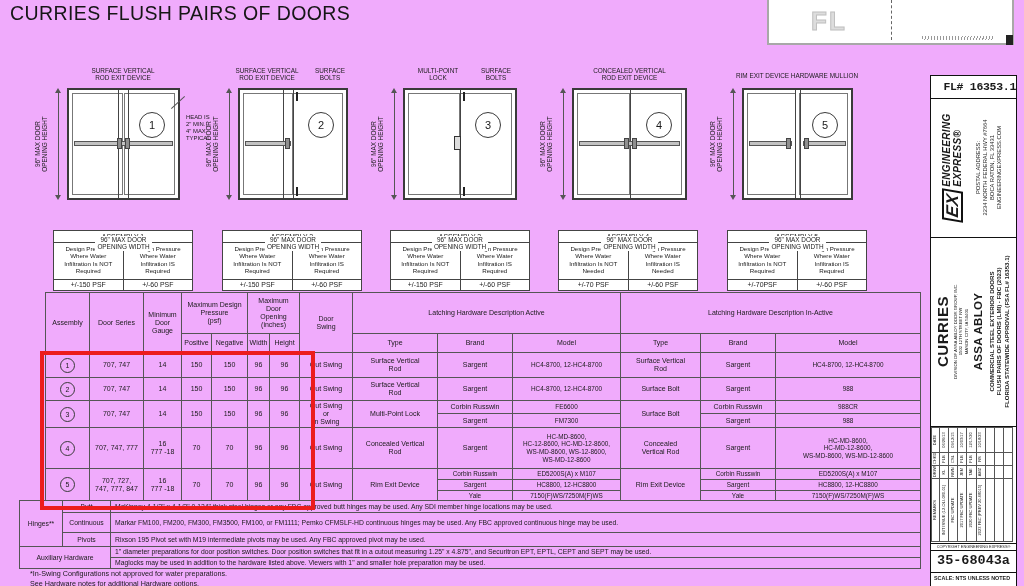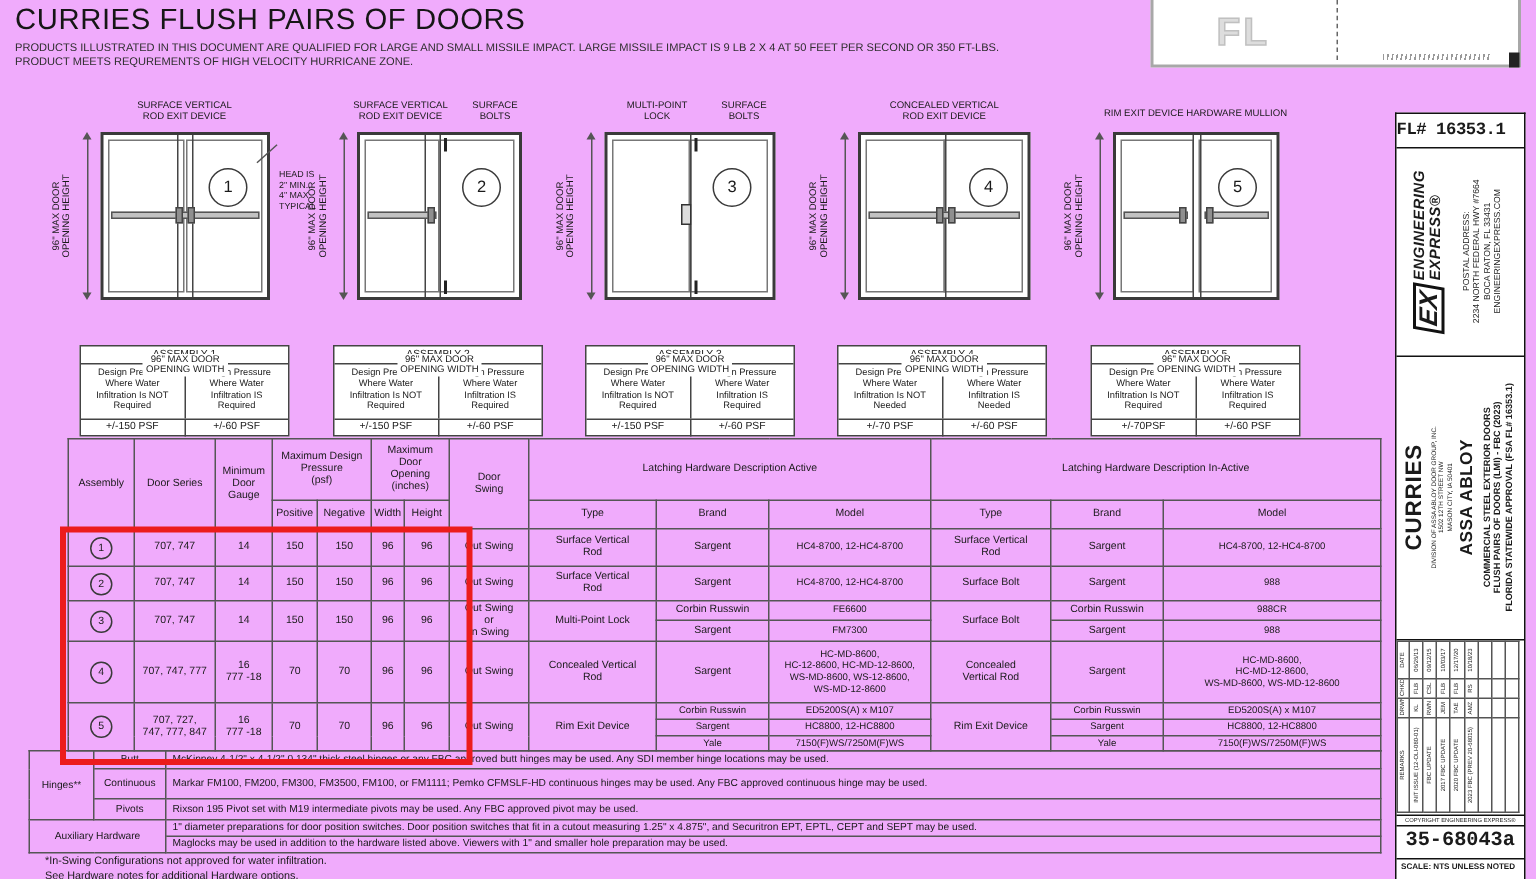--- a/index.html
+++ b/index.html
@@ -66,21 +66,21 @@
   .hw table{width:901px;font-size:6.8px;line-height:8px;}
   .hw td.txt{text-align:left;padding-left:4px;}
   .footnotes{left:30px;top:569px;font-size:7.2px;line-height:9.5px;}
   
   .redbox{left:40px;top:351px;width:267px;height:151px;border:4px solid #ec1c1c;z-index:6;}
   
   .strip{left:930px;top:75px;width:87px;height:511px;border:1.6px solid #111;border-bottom:none;
          background:#fff;box-sizing:border-box;}
   .sec{position:relative;border-bottom:1.6px solid #111;box-sizing:border-box;overflow:hidden;}
   .flno{height:23px;font-family:"Liberation Mono",monospace;font-weight:bold;font-size:11.5px;
-        line-height:21px;text-align:left;letter-spacing:-0.3px;}
+        line-height:21px;text-align:right;letter-spacing:-0.3px;}
   .rot{position:absolute;top:0;left:0;transform-origin:0 0;}
   .ee-in{display:flex;flex-direction:column;justify-content:space-evenly;align-items:center;}
   .exglyph{display:inline-block;font-style:italic;font-weight:900;font-size:17px;line-height:17px;
            border:2px solid #111;padding:0 2px;transform:skewX(-10deg);}
   .eename{font-style:italic;font-weight:bold;font-size:10px;line-height:10.5px;letter-spacing:.3px;}
   .eeaddr{font-size:5.8px;line-height:7px;text-align:center;}
   .cl-in{display:flex;flex-direction:column;justify-content:space-evenly;align-items:center;}
   .curries{font-weight:bold;font-size:15px;letter-spacing:.5px;line-height:15px;}
   .cl-tiny{font-size:4.3px;line-height:5.2px;text-align:center;}
   .assa{font-weight:bold;font-size:11.5px;line-height:12px;letter-spacing:.3px;}
@@ -92,24 +92,20 @@
   .dwg{height:22px;font-family:"Liberation Mono",monospace;font-weight:bold;font-size:13.5px;
        line-height:20px;text-align:center;}
   .scale{height:14px;font-size:5.4px;line-height:6.5px;font-weight:bold;padding:2px 0 0 3px;text-align:left;}
 </style>
 </head>
 <body>
 
 <div class="page">
 
   <div class="abs title">CURRIES FLUSH PAIRS OF DOORS</div>
-  <div class="abs subtitle">
-    <div>PRODUCTS ILLUSTRATED IN THIS DOCUMENT ARE QUALIFIED FOR LARGE AND SMALL MISSILE IMPACT.  LARGE MISSILE IMPACT IS 9 LB 2 X 4 AT 50 FEET PER SECOND OR 350 FT-LBS.</div>
-    <div>PRODUCT MEETS REQUREMENTS OF HIGH VELOCITY HURRICANE ZONE.</div>
-  </div>
 
   <div class="abs sealbox">
     <div class="fl-mark">FL</div>
     <div class="dashline"></div>
     <div class="scribble"></div>
     <div class="cornermark"></div>
   </div>
 
   <div class="diag" style="left:40px;">
     <div class="dlabel pre" style="left:38px;width:90px;">SURFACE VERTICAL
@@ -531,21 +527,21 @@
         <td class="txt">1" diameter preparations for door position switches. Door position switches that fit in a cutout measuring 1.25" x 4.875", and Securitron EPT, EPTL,  CEPT and SEPT may be used.</td>
       </tr>
       <tr style="height:11px">
         <td class="txt">Maglocks may be used in addition to the hardware listed above.   Viewers with 1" and smaller hole preparation may be used.</td>
       </tr>
     </tbody>
       </table>
   </div>
 
   <div class="abs footnotes">
-    <div>*In-Swing Configurations not approved for water infiltration.</div>
+    <div>*In-Swing Configurations not approved for water preparations.</div>
     <div>See Hardware notes for additional Hardware options.</div>
   </div>
 
   <div class="abs redbox"></div>
 
   <div class="abs strip">
     <div class="sec flno">FL# 16353.1</div>
 
     <div class="sec" style="height:139px;">
       <div class="rot ee-in" style="width:137px;height:83px;transform:translateY(137px) rotate(-90deg);">

